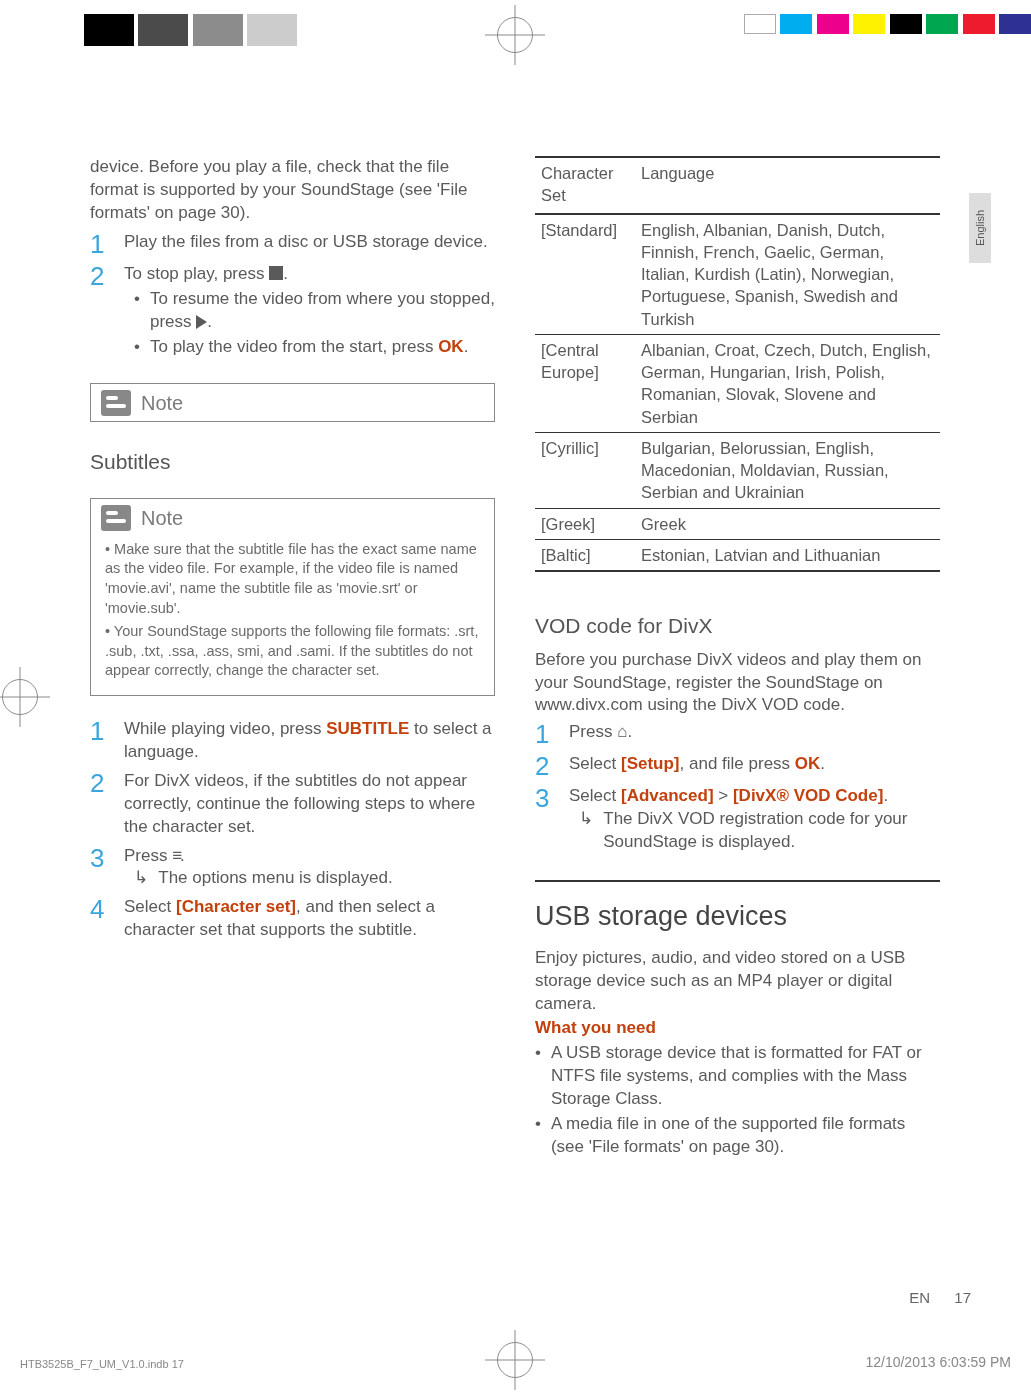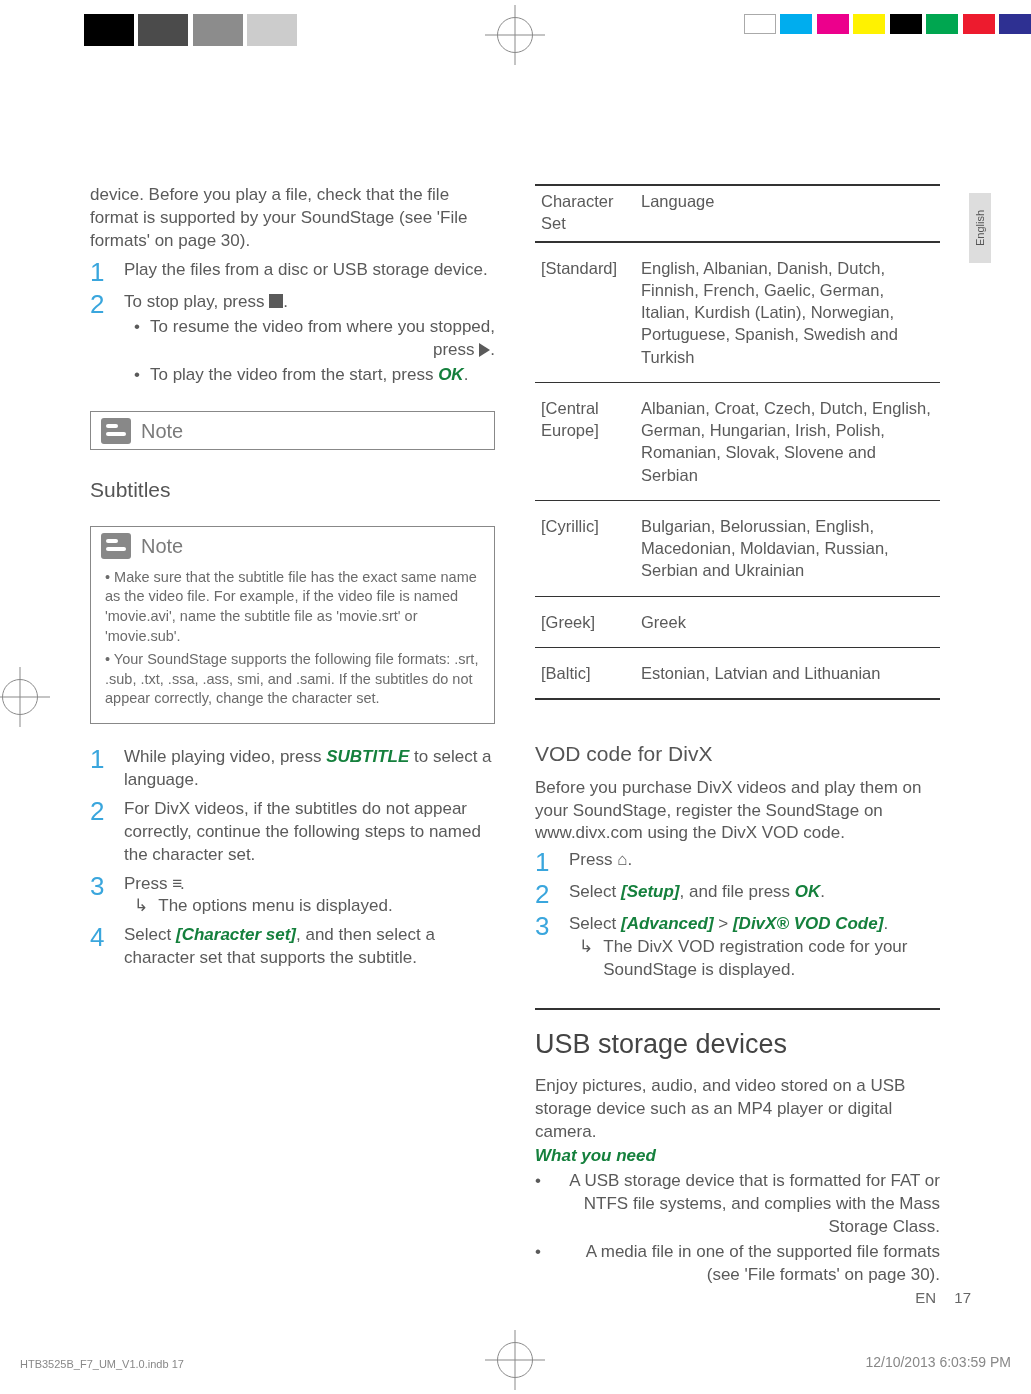--- a/index.html
+++ b/index.html
@@ -32,68 +32,68 @@
     background:#ddd; font-size:11px; display:flex; align-items:center; justify-content:center;
     writing-mode:vertical-rl; transform:rotate(180deg); color:#555;
   }
 
   .page {
     position:absolute;
     top:156px; left:90px; width:850px;
     display:flex; gap:40px;
     font-size:17px; line-height:1.35;
   }
-  .col { flex:1; min-width:0;margin-top:28px; }
+  .col { flex:1; min-width:0; }
 
   .intro { margin-bottom:6px; }
 
   .num-list { list-style:none; }
   .num-list > li { display:flex; gap:14px; margin-bottom:6px; }
   .num       { color:#3aa6dd; font-size:26px; font-weight:300; line-height:1; min-width:20px; font-family:"Gill Sans","Trebuchet MS",sans-serif; }
   .num-body  { flex:1; }
 
-  .bullets { list-style:none;text-align:right; }
+  .bullets { list-style:none; }
   .bullets > li { display:flex; gap:10px; margin:2px 0 2px 10px; }
   .bullets > li::before { content:"•"; }
 
   .sub-arrow { display:flex; gap:10px; margin-left:10px; }
   .sub-arrow::before { content:"↳"; color:#5a5a5a; }
 
   .sq { display:inline-block; width:14px; height:14px; background:#5a5a5a; vertical-align:-1px; }
   .tri { display:inline-block; width:0; height:0; border-top:7px solid transparent; border-bottom:7px solid transparent; border-left:11px solid #5a5a5a; vertical-align:-2px; }
   .home { font-weight:bold; }
   .menu-lines { display:inline-block; font-weight:bold; letter-spacing:-2px; }
-  b, .bold { font-weight:600; color:#15803d;font-style:italic; }
+  b, .bold { font-weight:600; color:#c2410c; }
 
   .note-box { border:1px solid #888; margin:22px 0; font-size:14.5px; color:#6b6b6b; }
   .note-head { display:flex; align-items:center; gap:10px; padding:6px 10px 4px; }
   .note-icon { width:30px; height:26px; background:#888; border-radius:3px; position:relative; }
   .note-icon::before, .note-icon::after { content:""; position:absolute; left:5px; right:5px; height:4px; background:#fff; border-radius:2px; }
   .note-icon::before { top:6px; width:12px; }
   .note-icon::after  { top:14px; }
   .note-title { font-size:20px; color:#7a7a7a; }
   .note-body { padding:4px 14px 10px 14px; }
   .note-body ul { list-style:none; }
   .note-body li::before { content:"• "; }
   .note-body li { margin-bottom:4px; }
 
   h3.section { font-size:21px; font-weight:500; color:#555; margin:26px 0 8px; }
   .rule { border:0; border-top:2px solid #333; margin:26px 0 12px; }
 
   h2.major { font-size:27px; font-weight:400; color:#444; margin:16px 0 12px; }
 
   .char-table { width:100%; font-size:16.5px; border-collapse:collapse; color:#5a5a5a; }
   .char-table th { text-align:left; font-weight:500; padding:4px 6px 6px; border-bottom:2px solid #333; vertical-align:top; }
-  .char-table td { padding:14px 6px; border-bottom:1px solid #333; vertical-align:top; }
+  .char-table td { padding:4px 6px; border-bottom:1px solid #333; vertical-align:top; }
   .char-table td:first-child, .char-table th:first-child { width:100px; font-weight:500; }
   .char-table tr:last-child td { border-bottom:2px solid #333; }
   .char-table thead th { border-top:2px solid #333; }
 
   .footer-page { position:absolute; bottom:88px; right:60px; font-size:15px; color:#666; }
-  .footer-page .pn { margin-left:14px; }
+  .footer-page .pn { margin-left:20px; }
   .footer-indb  { position:absolute; bottom:24px; left:20px;  font-size:11px; color:#888; }
   .footer-time  { position:absolute; bottom:24px; right:20px; font-size:14px; color:#888; }
 </style>
 </head>
 <body>
 
 <div class="top-bar">
   <div class="sw-left">
     <span class="sw" style="width:50px;background:#000"></span>
     <span class="sw" style="width:50px;background:#4b4b4b"></span>
@@ -177,21 +177,21 @@
 
     <ol class="num-list">
       <li>
         <span class="num">1</span>
         <div class="num-body">
           <span>While playing video, press </span><b>SUBTITLE</b><span> to select a language.</span>
         </div>
       </li>
       <li>
         <span class="num">2</span>
-        <div class="num-body">For DivX videos, if the subtitles do not appear correctly, continue the following steps to named the character set.</div>
+        <div class="num-body">For DivX videos, if the subtitles do not appear correctly, continue the following steps to where the character set.</div>
       </li>
       <li>
         <span class="num">3</span>
         <div class="num-body">
           <span>Press </span><span class="menu-lines">≡</span><span>.</span>
           <div class="sub-arrow">
               <span>The options menu is displayed.</span>
             </div>
         </div>
       </li>

